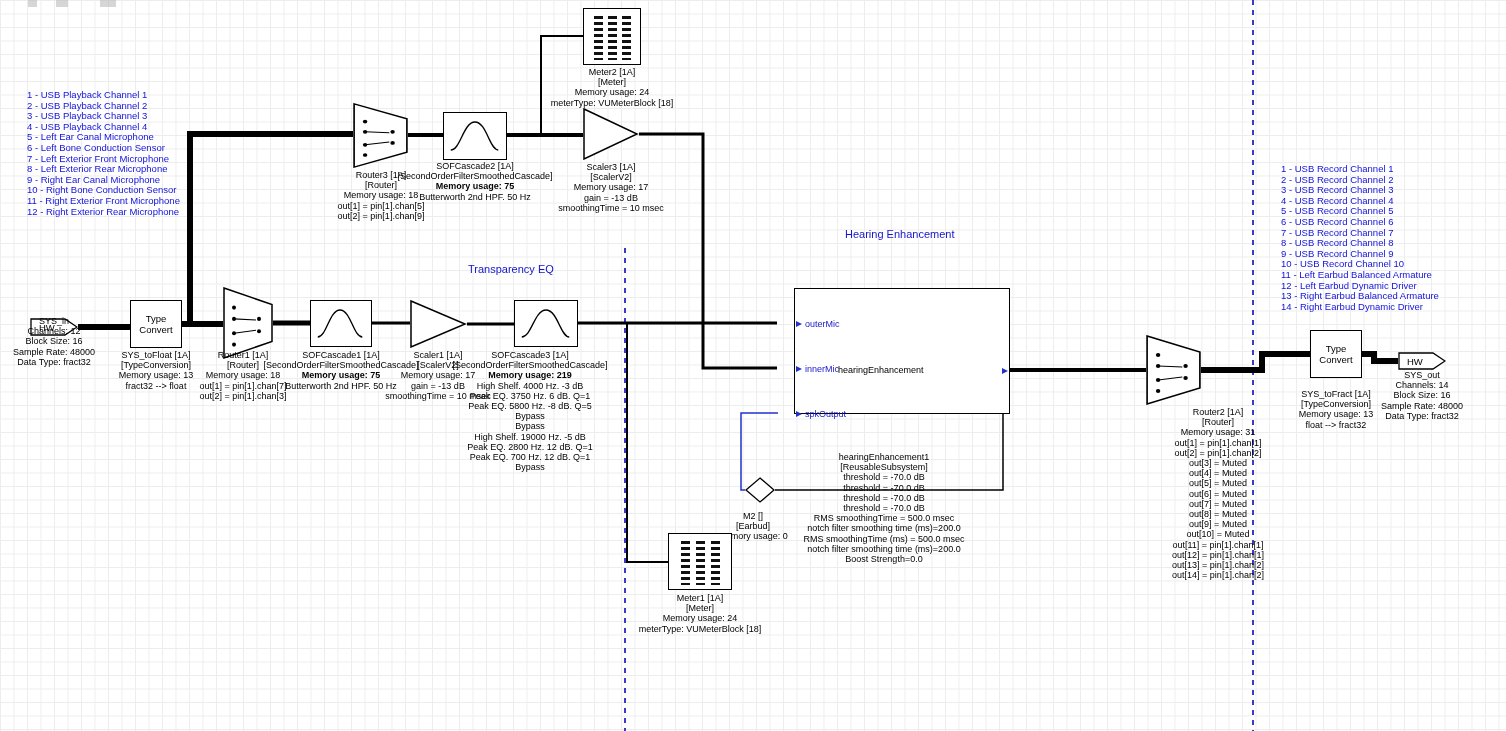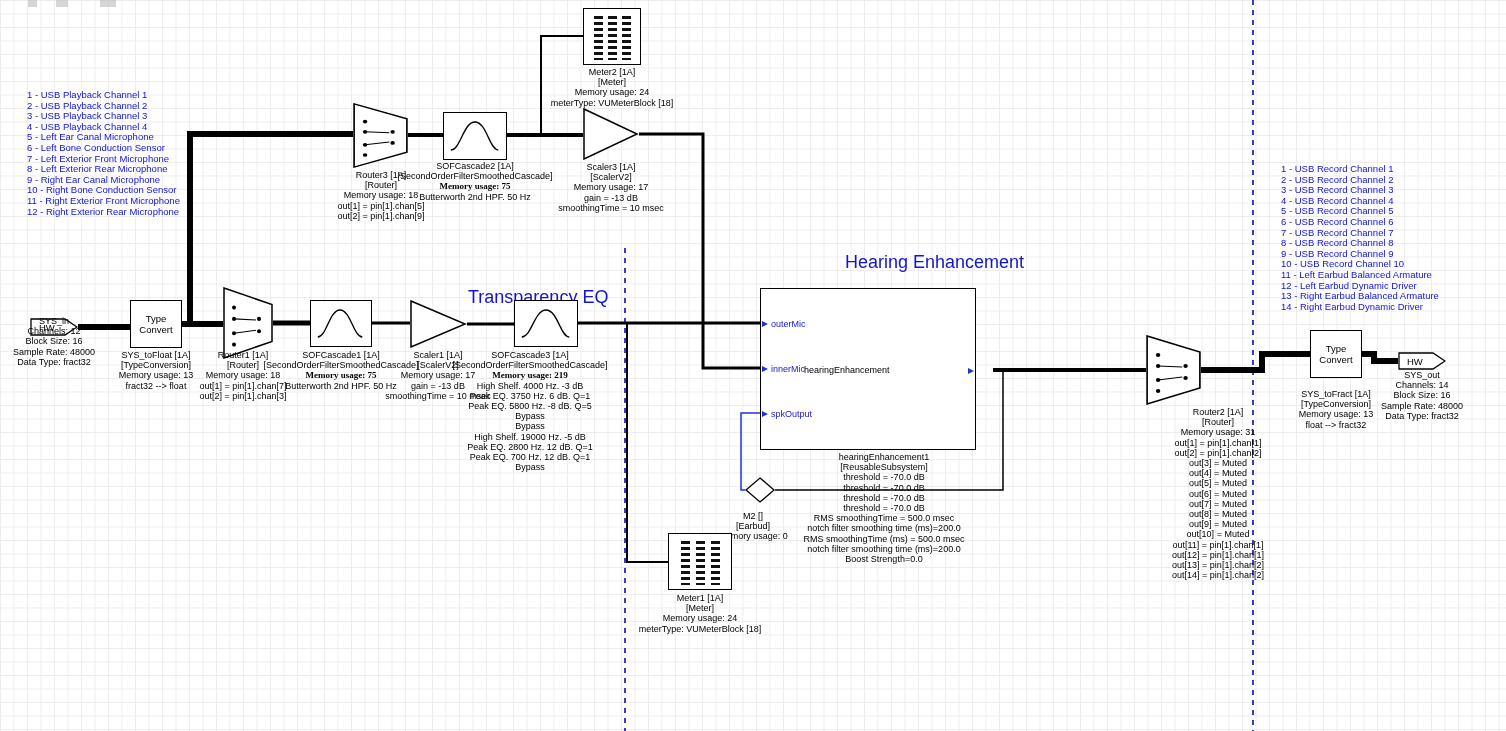--- a/index.html
+++ b/index.html
@@ -3,23 +3,23 @@
 <meta charset="utf-8">
 <style>
   html,body{margin:0;padding:0;background:#fff;font-family:"Liberation Sans",sans-serif;}
   #canvas{position:relative;width:1506px;height:731px;overflow:hidden;background:#fff;
     background-image:linear-gradient(#ededed 1px,transparent 1px),linear-gradient(90deg,#ededed 1px,transparent 1px);
     background-size:13.5px 13.5px;}
   .abs{position:absolute;}
   .block{position:absolute;background:transparent;}
   .boxed{border:1.4px solid #000;background:#fff;box-sizing:border-box;}
   .blabel{position:absolute;transform:translateX(-50%);text-align:center;font-size:9px;line-height:10.2px;color:#000;white-space:nowrap;}
-  .blabel .b{font-weight:bold;font-family:Liberation Serif, serif;}
+  .blabel .b{font-weight:bold;}
   .chan{position:absolute;color:#1212dd;font-size:9.5px;line-height:10.6px;white-space:nowrap;}
-  .title{position:absolute;color:#1414cc;font-size:18px;white-space:nowrap;margin-top:24px;}
+  .title{position:absolute;color:#1414cc;font-size:11px;white-space:nowrap;}
   .partition{position:absolute;width:2px;background-image:repeating-linear-gradient(180deg,#3a3ac8 0 5px,transparent 5px 10px);}
   .tc{display:flex;align-items:center;justify-content:center;text-align:center;font-size:9.5px;line-height:11px;color:#000;padding:2px;}
   .hwtext{position:absolute;left:9px;top:4px;font-size:9.5px;color:#000;}
   .pin-label{position:absolute;color:#1616cc;font-size:9px;white-space:nowrap;}
   .pin-arrow{position:absolute;width:0;height:0;border-left:6px solid #2233cc;border-top:3.5px solid transparent;border-bottom:3.5px solid transparent;}
   .meterbar{position:absolute;top:7px;height:44px;width:9px;background:repeating-linear-gradient(180deg,#111 0 3.5px,transparent 3.5px 6px);}
   .inner-name{position:absolute;font-size:9px;color:#000;white-space:nowrap;}
   svg{display:block;}
   .frag{position:absolute;background:#b5b5b5;opacity:.55;}
 </style>
@@ -230,21 +230,21 @@
     <div class="meterbar" style="left:24px"></div>
     <div class="meterbar" style="left:38px"></div>
   </div>
   <div class="blabel" style="left:612px;top:67px">
       <div>Meter2 [1A]</div>
       <div>[Meter]</div>
       <div>Memory usage: 24</div>
       <div>meterType: VUMeterBlock [18]</div>
     </div>
 
-  <div class="block boxed" style="left:760px;top:288px;width:216px;height:162px;border-width:1.6px">
+  <div class="block boxed" style="left:794px;top:288px;width:216px;height:126px;border-width:1.6px">
     <span class="pin-arrow" style="left:1px;top:31.5px"></span>
     <span class="pin-arrow" style="left:1px;top:76.5px"></span>
     <span class="pin-arrow" style="left:1px;top:121.5px"></span>
     <span class="pin-label" style="left:10px;top:30px">outerMic</span>
     <span class="pin-label" style="left:10px;top:75px">innerMic</span>
     <span class="pin-label" style="left:10px;top:120px">spkOutput</span>
     <span class="inner-name" style="left:43px;top:76px">hearingEnhancement</span>
     <span class="pin-arrow" style="left:207px;top:78.5px"></span>
   </div>
   <div class="blabel" style="left:884px;top:452px">

